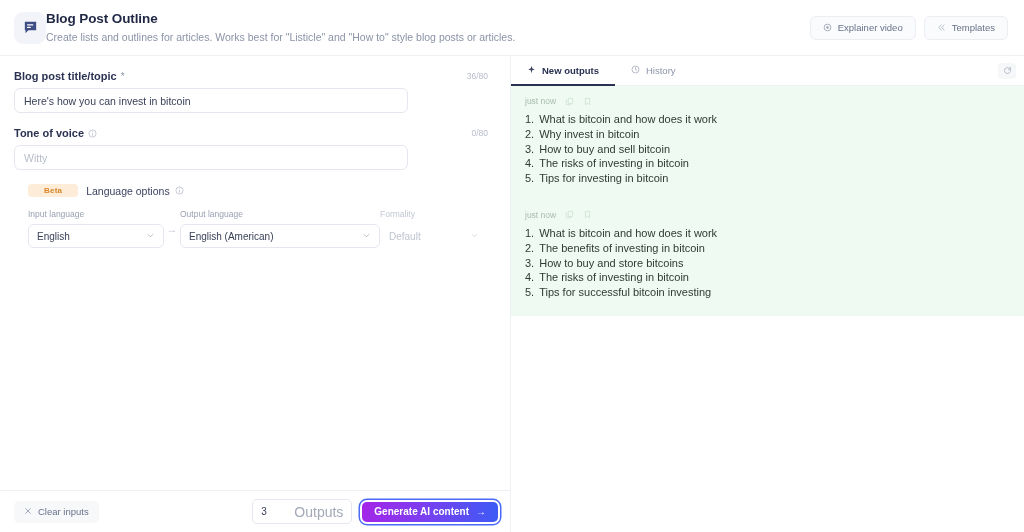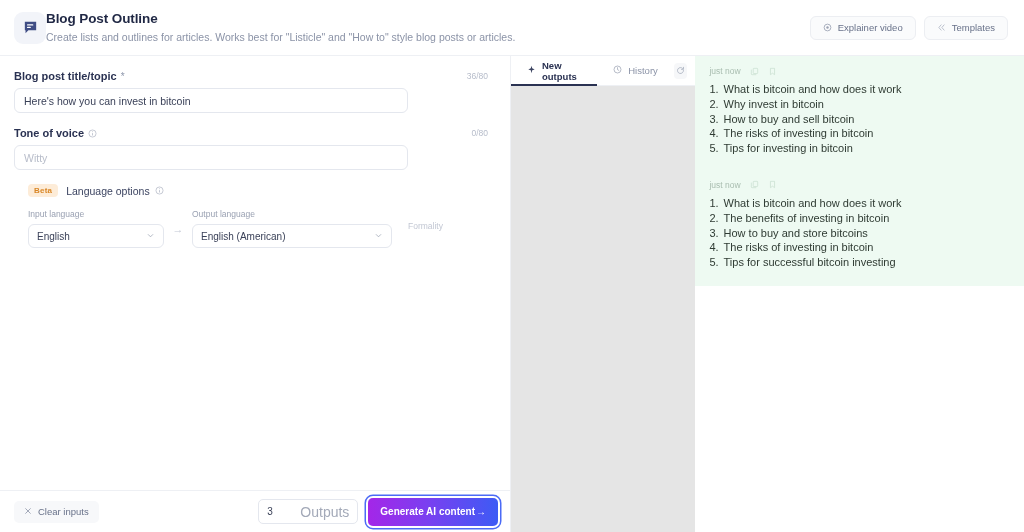--- a/index.html
+++ b/index.html
@@ -78,21 +78,21 @@
   .txt-input::placeholder { color: #b8bdca; }
   .field-block { margin-bottom: 14px; }
 
   .info-icon { display: inline-flex; vertical-align: middle; }
 
   
   .lang-head { display: flex; align-items: center; gap: 8px; margin: 12px 0 12px 14px; }
   .beta-badge {
     background: #fdecd8; color: #d98727;
     font-size: 8px; font-weight: bold;
-    padding: 2px 6px; border-radius: 4px; letter-spacing: 0.2px;
+    padding: 2px 16px; border-radius: 4px; letter-spacing: 0.2px;
   }
   .lang-title { font-size: 10.5px; color: #3c4461; display:flex; align-items:center; gap:5px; }
 
   .lang-row { display: flex; align-items: center; padding-left: 14px; }
   .lang-col { display: flex; flex-direction: column; }
   .lang-col-label { font-size: 8.5px; color: #9aa1b2; margin-bottom: 5px; }
   .select {
     height: 24px; border: 1px solid #e4e7ee; border-radius: 6px;
     background: #fff; display: flex; align-items: center;
     padding: 0 8px; font-size: 10px; color: #3a4158;
@@ -123,30 +123,30 @@
   .footer-right { display: flex; align-items: center; gap: 0; }
   .outputs-box {
     height: 25px; width: 100px;
     border: 1px solid #e4e7ee; border-radius: 5px;
     display: flex; align-items: center; justify-content: space-between;
     padding: 0 8px; margin-right: 10px; background: #fff;
   }
   .outputs-num { font-size: 10px; color: #3a4158; }
   .outputs-lbl { font-size: 14px; color: #a3a9b8; }
   .gen-btn {
-    height: 28px; padding: 0 12px; border-radius: 5px;
+    height: 20px; padding: 0 12px; border-radius: 5px;
     background: linear-gradient(90deg, #a426e8 0%, #7b3ff0 45%, #3d5bf5 100%);
     color: #fff; font-size: 10px; font-weight: bold;
-    display: flex; align-items: center; gap: 1px;
+    display: flex; align-items: center; gap: 7px;
     border: none; cursor: pointer;
     box-shadow: 0 0 0 2px #ffffff, 0 0 0 3.5px #4b6af6;
   }
 
   
-  .right { flex: 1 1 auto; display: flex; flex-direction: row; background:#e5e5e5; min-width:0; }
+  .right { flex: 1 1 auto; display: flex; flex-direction: column; background:#15803d; min-width:0; }
   .tabs-bar {
     height: 30px; flex: 0 0 30px;
     display: flex; align-items: stretch;
     border-bottom: 1px solid #eef0f4;
     padding-right: 8px; background:#fff;
   }
   .tab {
     display: flex; align-items: center; gap: 6px;
     padding: 0 16px; font-size: 9.5px; color: #8b93a7; cursor: pointer;
     position: relative;
@@ -286,22 +286,30 @@
             <div class="select sel-out">
               <span>English (American)</span>
               <span>
                 <svg width="9" height="9" viewBox="0 0 24 24" fill="none">
                   <path d="M6 9.5l6 6 6-6" stroke="#9aa1b2" stroke-width="2" stroke-linecap="round" stroke-linejoin="round"></path>
                 </svg>
               </span>
             </div>
           </div>
 
-          <div class="lang-col formality" style="margin-left:16px;">
+          <div class="lang-col formality" style="margin-left:0;">
             <div class="lang-col-label">Formality</div>
+            <div class="select sel-form disabled">
+              <span>Default</span>
+              <span>
+                <svg width="9" height="9" viewBox="0 0 24 24" fill="none">
+                  <path d="M6 9.5l6 6 6-6" stroke="#c6cbd6" stroke-width="2" stroke-linecap="round" stroke-linejoin="round"></path>
+                </svg>
+              </span>
+            </div>
           </div>
         </div>
 
       </div>
 
       <div class="footer">
         <button class="clear-btn">
           <span>
             <svg width="8" height="8" viewBox="0 0 24 24" fill="none">
               <path d="M5 5l14 14M19 5L5 19" stroke="#8b93a7" stroke-width="2.4" stroke-linecap="round"></path>

